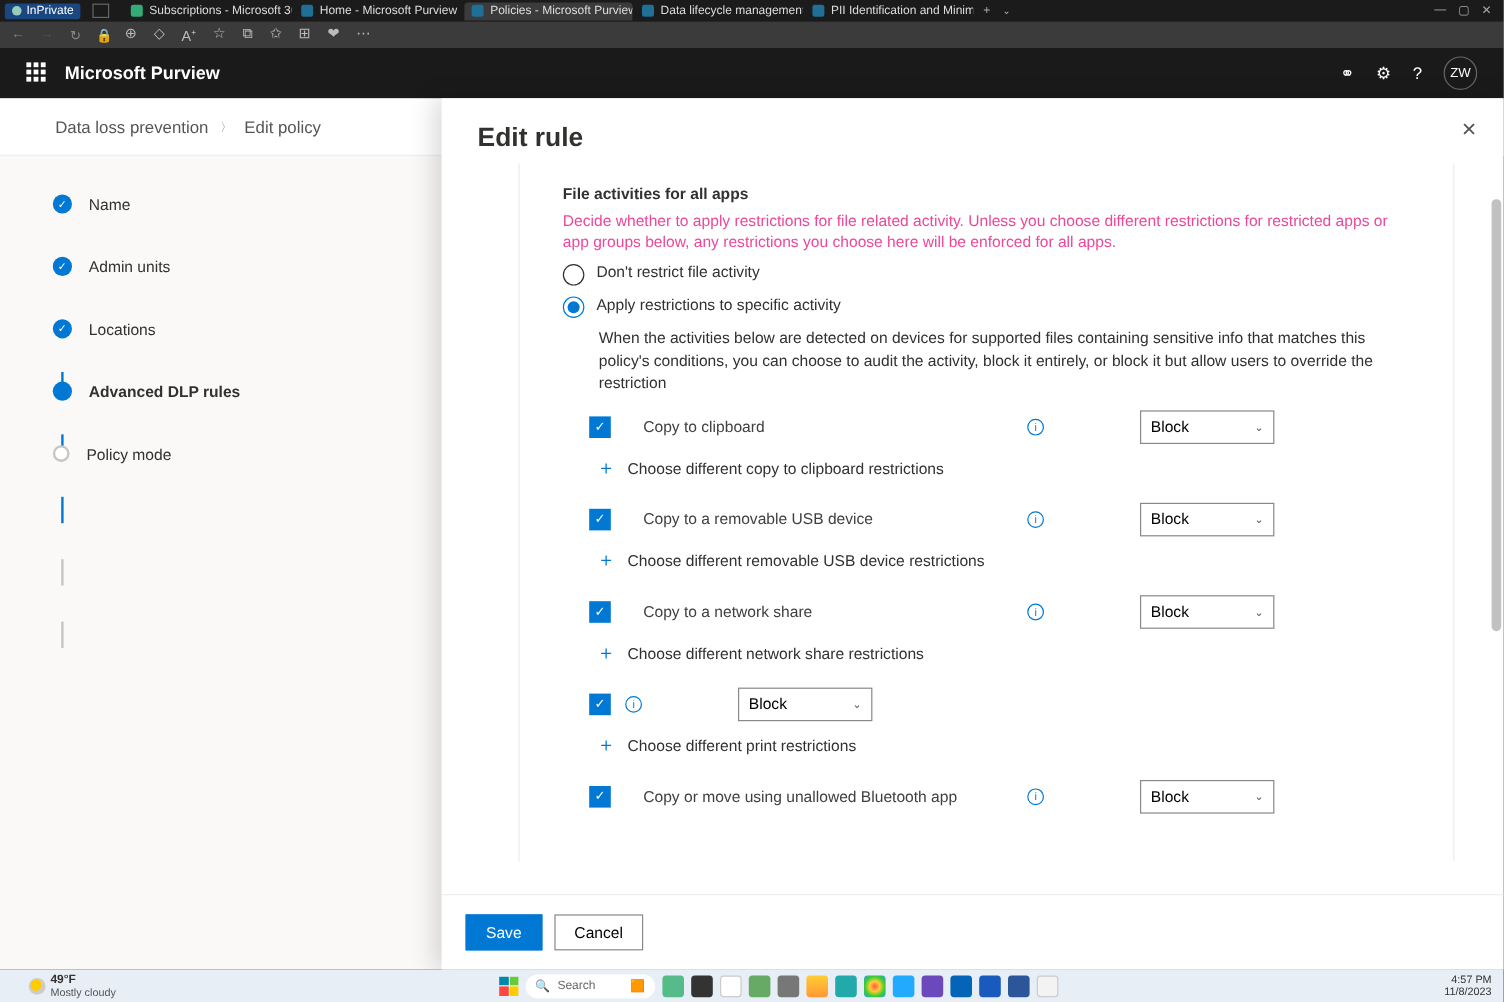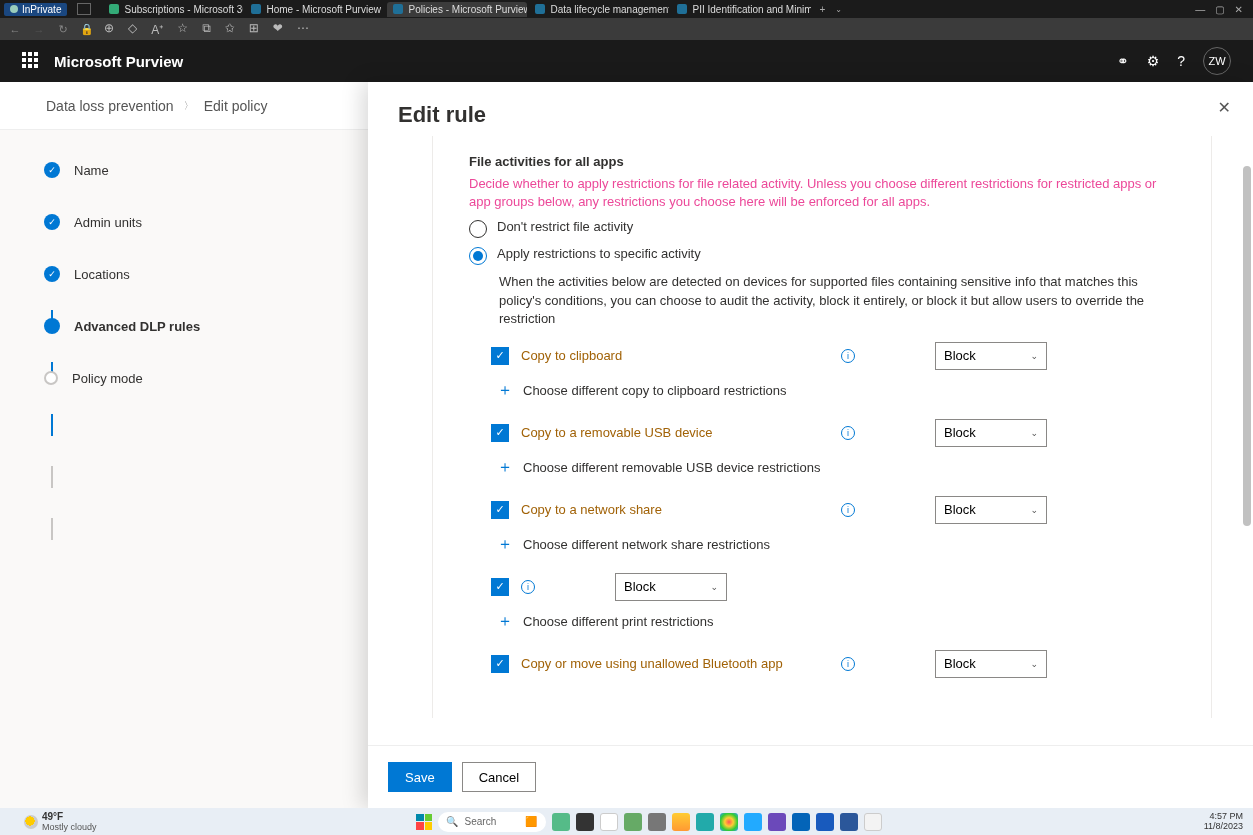--- a/index.html
+++ b/index.html
@@ -57,21 +57,21 @@
 
 .radio-row { display: flex; align-items: flex-start; gap: 10px; margin: 8px 0; }
 .radio { width: 18px; height: 18px; border-radius: 50%; border: 1px solid #323130; flex-shrink: 0; position: relative; margin-top: 1px; }
 .radio.checked { border-color: #0078d4; }
 .radio.checked::after { content: ""; position: absolute; inset: 3px; border-radius: 50%; background: #0078d4; }
 .radio-label { font-size: 13px; color: #323130; }
 .radio-sub { font-size: 13px; color: #323130; margin: 6px 0 14px 30px; line-height: 1.4; }
 
 .activity-row { display: flex; align-items: center; margin: 10px 0 10px 22px; }
 .chk { width: 18px; height: 18px; background: #0078d4; display: flex; align-items: center; justify-content: center; color: #fff; font-size: 11px; flex-shrink: 0; margin-right: 12px; }
-.act-label { font-size: 13px; color: #a16207; width: 320px; }
+.act-label { font-size: 13px; color: #404040; width: 320px; margin-left: 15px; }
 .info-ico { width: 14px; height: 14px; border: 1px solid #0078d4; border-radius: 50%; color: #0078d4; font-size: 9px; display: flex; align-items: center; justify-content: center; margin-right: 80px; }
 .dropdown { width: 112px; height: 28px; border: 1px solid #8a8886; display: flex; align-items: center; justify-content: space-between; padding: 0 8px; font-size: 13px; background: #fff; }
 .dropdown .caret { font-size: 9px; color: #555; }
 
 .choose-link { display: flex; align-items: center; gap: 10px; margin: 6px 0 18px 28px; font-size: 13px; color: #323130; }
 .plus-ico { color: #0078d4; font-size: 16px; font-weight: 300; width: 16px; text-align: center; }
 
 .panel-footer { padding: 16px 20px; display: flex; gap: 10px; border-top: 1px solid #eee; }
 .btn { height: 30px; padding: 0 16px; font-size: 13px; border: 1px solid #8a8886; background: #fff; display: flex; align-items: center; cursor: pointer; }
 .btn.primary { background: #0078d4; border-color: #0078d4; color: #fff; }

